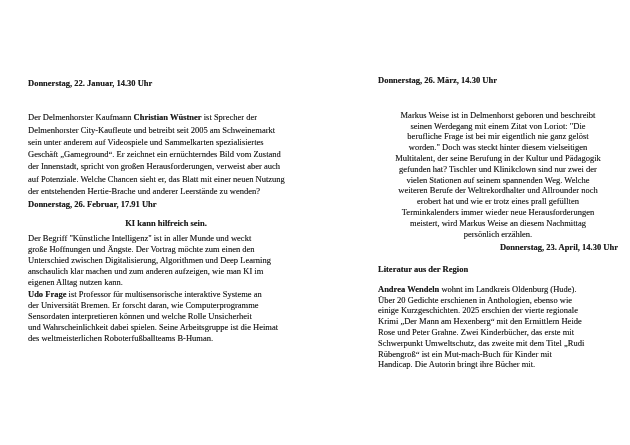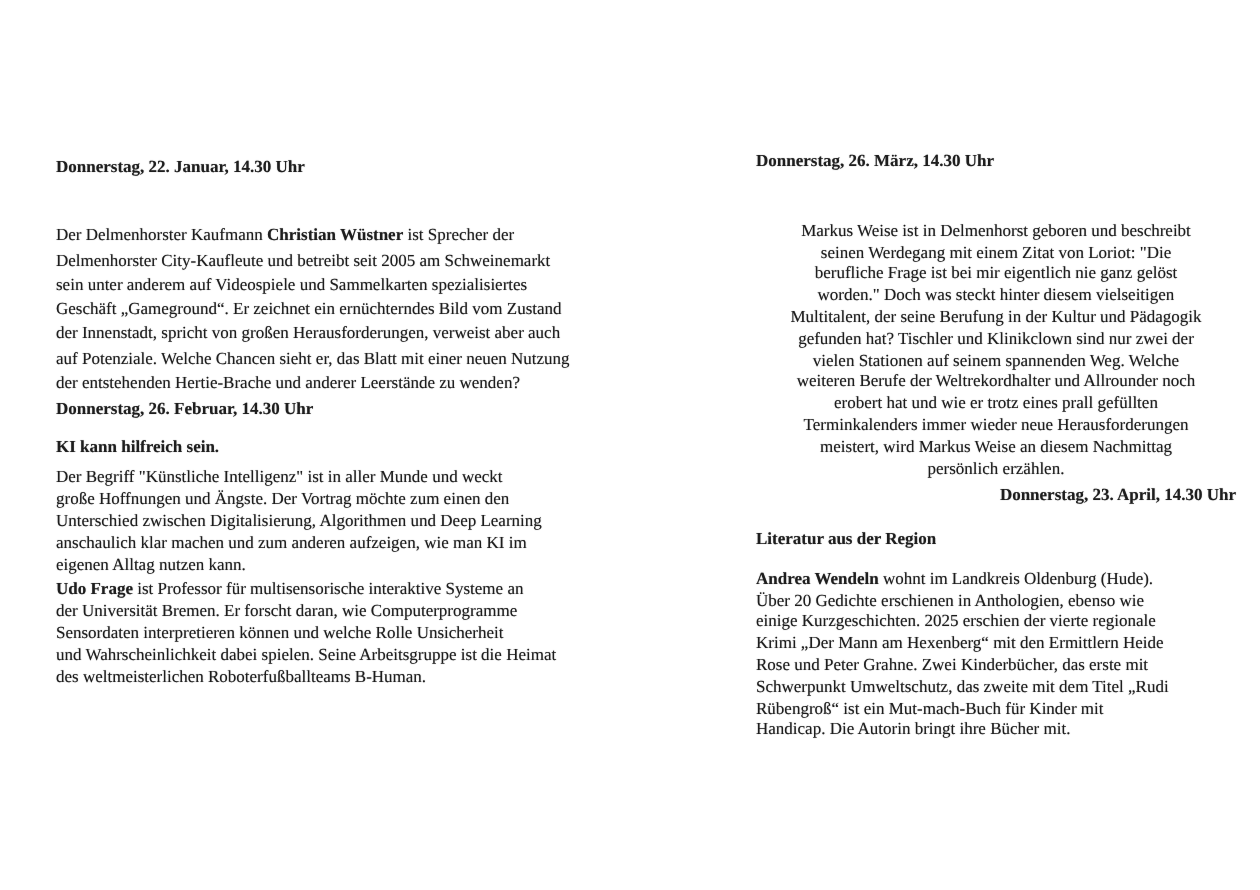--- a/index.html
+++ b/index.html
@@ -15,21 +15,21 @@
   p{margin:0;font-size:8.5px;}
   .date,.title{font-weight:bold;}
   .body{white-space:pre;}
   .b{font-weight:bold;}
   
   .col-left p{line-height:12.3px;}
   .col-left .p2{line-height:11.2px;}
   .l-t1{margin-top:12.7px;}
   .l-p1{margin-top:22px;}
   .l-d2{margin-top:0.5px;}
-  .l-t2{margin-top:6.5px;}
+  .l-t2{margin-top:6.5px;text-align:center;}
   .l-p2{margin-top:3.7px;}
   
   .col-right p{line-height:10.8px;}
   .r-t3{margin-top:13px;line-height:12px;text-align:justify;white-space:normal;}
   .r-p3{margin-top:24px;text-align:center;}
   .r-d4{margin-top:2.4px;text-align:right;}
   .r-t4{margin-top:11.2px;}
   .r-p4{margin-top:9.2px;font-family:Liberation Serif, serif;}
 </style>
 </head>
@@ -42,21 +42,21 @@
       <p class="date">Donnerstag, 22. Januar, 14.30 Uhr</p>
       <p class="body l-p1"><span>Der Delmenhorster Kaufmann </span><span class="b">Christian Wüstner</span><span> ist Sprecher der
 Delmenhorster City-Kaufleute und betreibt seit 2005 am Schweinemarkt
 sein unter anderem auf Videospiele und Sammelkarten spezialisiertes
 Geschäft „Gameground“. Er zeichnet ein ernüchterndes Bild vom Zustand
 der Innenstadt, spricht von großen Herausforderungen, verweist aber auch
 auf Potenziale. Welche Chancen sieht er, das Blatt mit einer neuen Nutzung
 der entstehenden Hertie-Brache und anderer Leerstände zu wenden?</span></p>
     </div>
     <div>
-      <p class="date l-d2">Donnerstag, 26. Februar, 14.30 Uhr</p>
+      <p class="date l-d2">Donnerstag, 26. Februar, 17.91 Uhr</p>
       <p class="title l-t2">KI kann hilfreich sein.</p>
       <p class="body p2 l-p2"><span>Der Begriff "Künstliche Intelligenz" ist in aller Munde und weckt
 große Hoffnungen und Ängste. Der Vortrag möchte zum einen den
 Unterschied zwischen Digitalisierung, Algorithmen und Deep Learning
 anschaulich klar machen und zum anderen aufzeigen, wie man KI im
 eigenen Alltag nutzen kann.
 </span><span class="b">Udo Frage</span><span> ist Professor für multisensorische interaktive Systeme an
 der Universität Bremen. Er forscht daran, wie Computerprogramme
 Sensordaten interpretieren können und welche Rolle Unsicherheit
 und Wahrscheinlichkeit dabei spielen. Seine Arbeitsgruppe ist die Heimat

